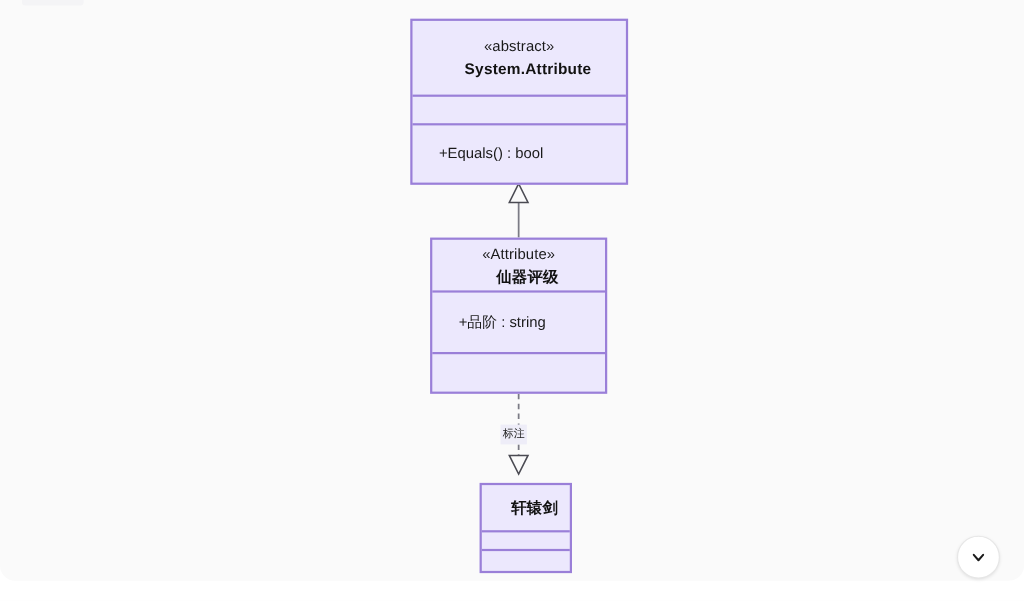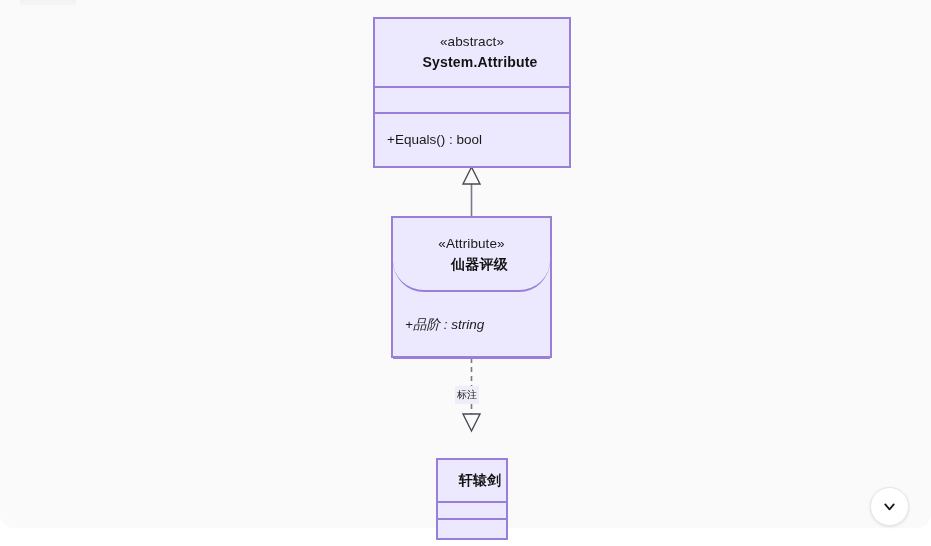--- a/index.html
+++ b/index.html
@@ -69,21 +69,21 @@
     font-weight: bold;
     color: #121212;
     line-height: 21px;
     letter-spacing: 0.2px;
     margin-left: 16px;
   }
   .member {
     font-size: 13.5px;
     color: #1a1a1a;
     line-height: 20px;
-    padding-left: 12px;
+    padding-left: 24px;
   }
   .empty-compartment { }
 
   
   .edge-svg {
     position: absolute;
     left: 0;
     top: 0;
     width: 931px;
     height: 546px;
@@ -148,31 +148,31 @@
         <div class="stereotype">«abstract»</div>
         <div class="classname">System.Attribute</div>
       </div>
       <div class="uml-compartment empty-compartment" style="height:26px;"></div>
       <div class="uml-compartment left" style="height:52px;">
         <div class="member">+Equals() : bool</div>
       </div>
     </div>
 
     <div class="uml-class" style="left:391px; top:216px; width:161px; height:142px;">
-      <div class="uml-compartment" style="height:74px;border-radius:31px;">
+      <div class="uml-compartment" style="height:48px;">
         <div class="stereotype">«Attribute»</div>
         <div class="classname">仙器评级</div>
       </div>
-      <div class="uml-compartment left" style="height:67px;font-style:italic;">
+      <div class="uml-compartment left" style="height:56px;">
         <div class="member">+品阶 : string</div>
       </div>
       <div class="uml-compartment empty-compartment" style="height:20px;"></div>
     </div>
 
-    <div class="uml-class" style="left:436px; top:458px; width:72px; height:82px;">
+    <div class="uml-class" style="left:436px; top:439px; width:84px; height:82px;">
       <div class="uml-compartment" style="height:43px;">
         <div class="classname">轩辕剑</div>
       </div>
       <div class="uml-compartment empty-compartment" style="height:17px;"></div>
       <div class="uml-compartment empty-compartment" style="height:18px;"></div>
     </div>
 
   </div>
 
   <div id="scroll-down-button" aria-label="scroll down">

